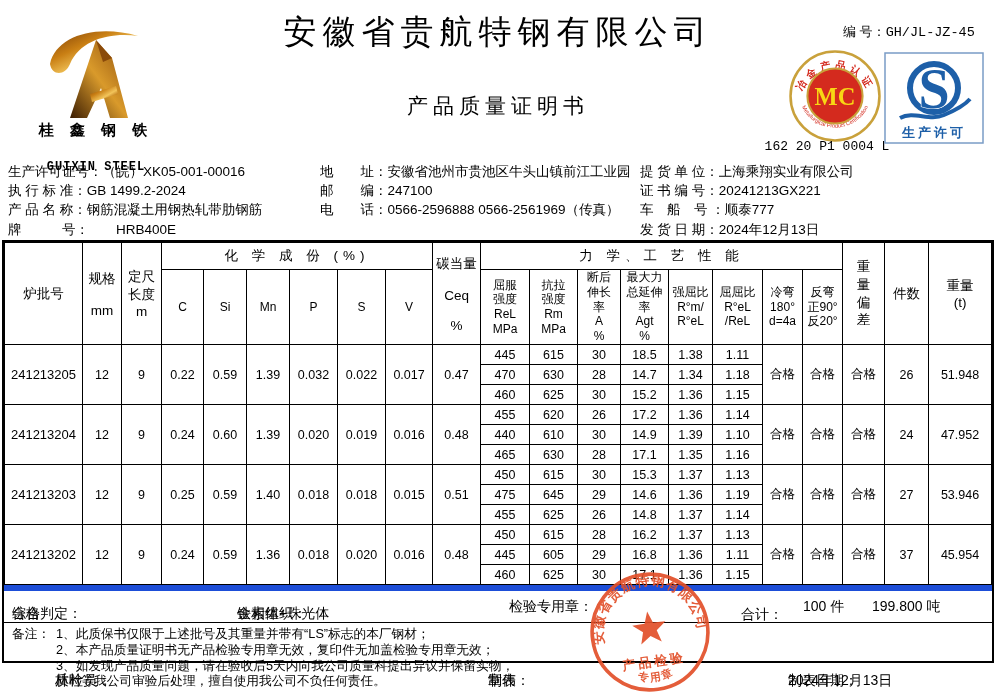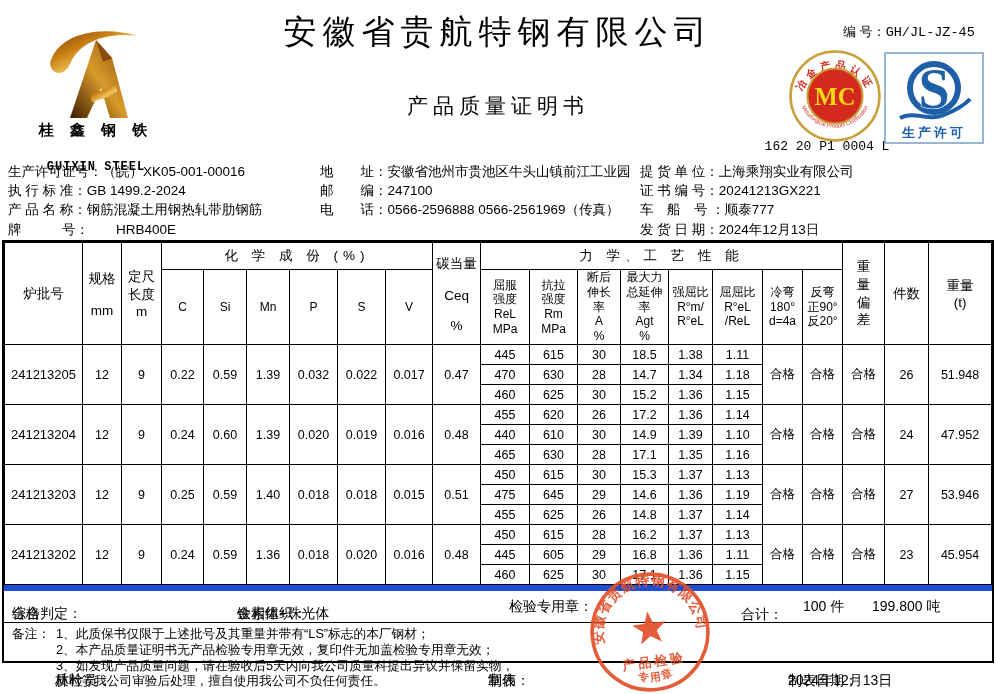--- a/index.html
+++ b/index.html
@@ -367,21 +367,21 @@
           <td rowspan="3">0.48</td>
           <td>450</td>
           <td>615</td>
           <td>28</td>
           <td>16.2</td>
           <td>1.37</td>
           <td>1.13</td>
           <td rowspan="3">合格</td>
           <td rowspan="3">合格</td>
           <td rowspan="3">合格</td>
-          <td rowspan="3">23</td>
+          <td rowspan="3">37</td>
           <td rowspan="3">45.954</td>
         </tr>
         <tr>
           <td>445</td>
           <td>605</td>
           <td>29</td>
           <td>16.8</td>
           <td>1.36</td>
           <td>1.11</td>
         </tr>

